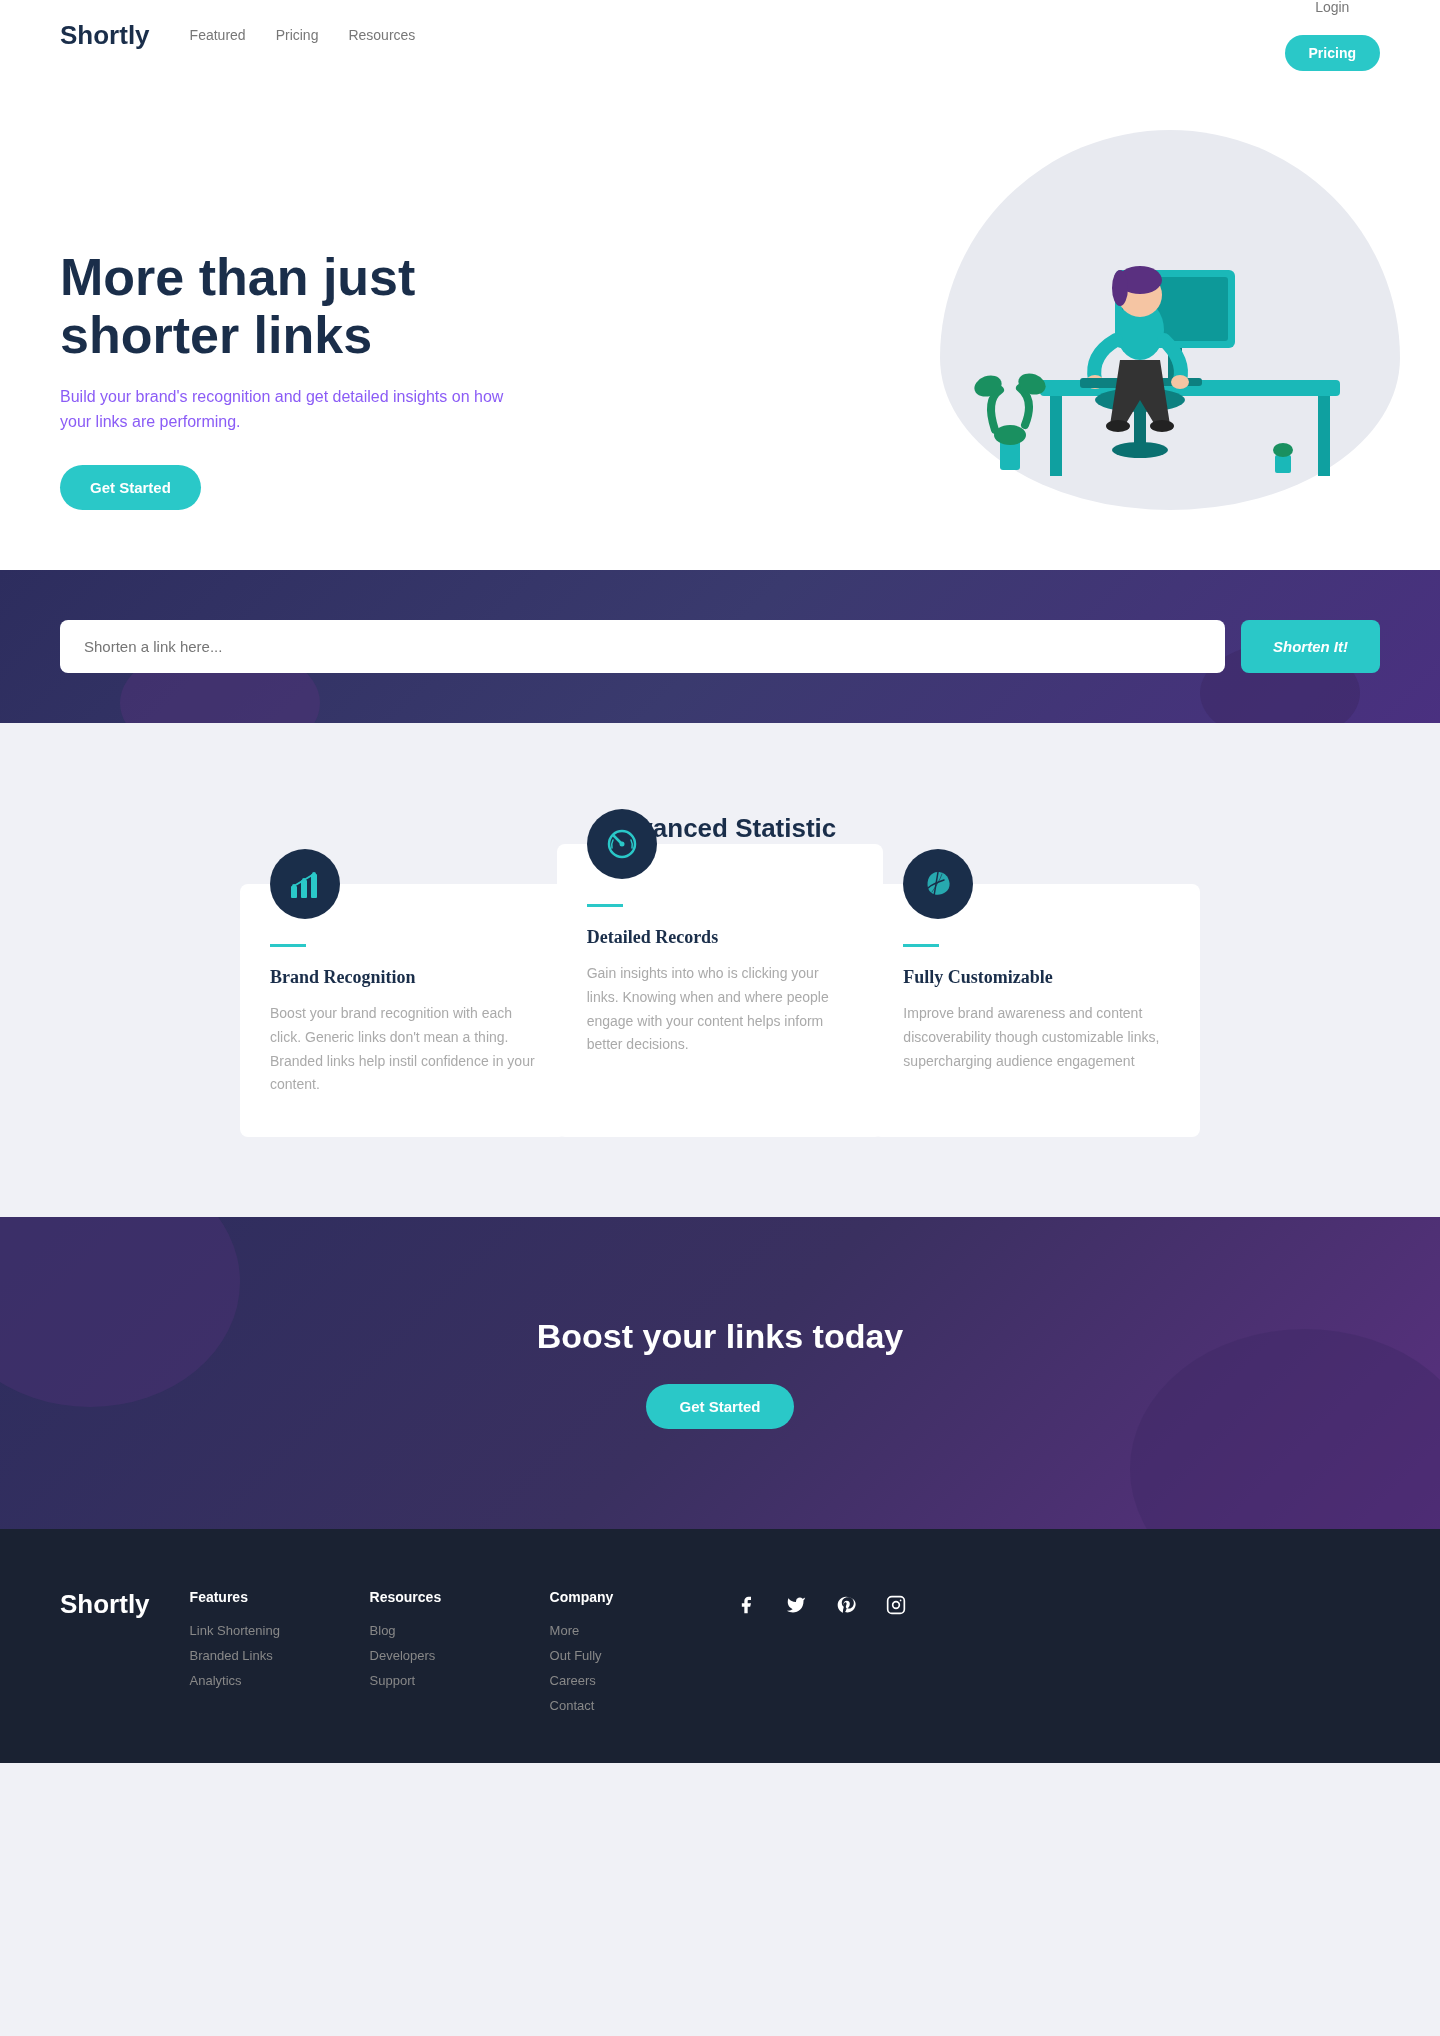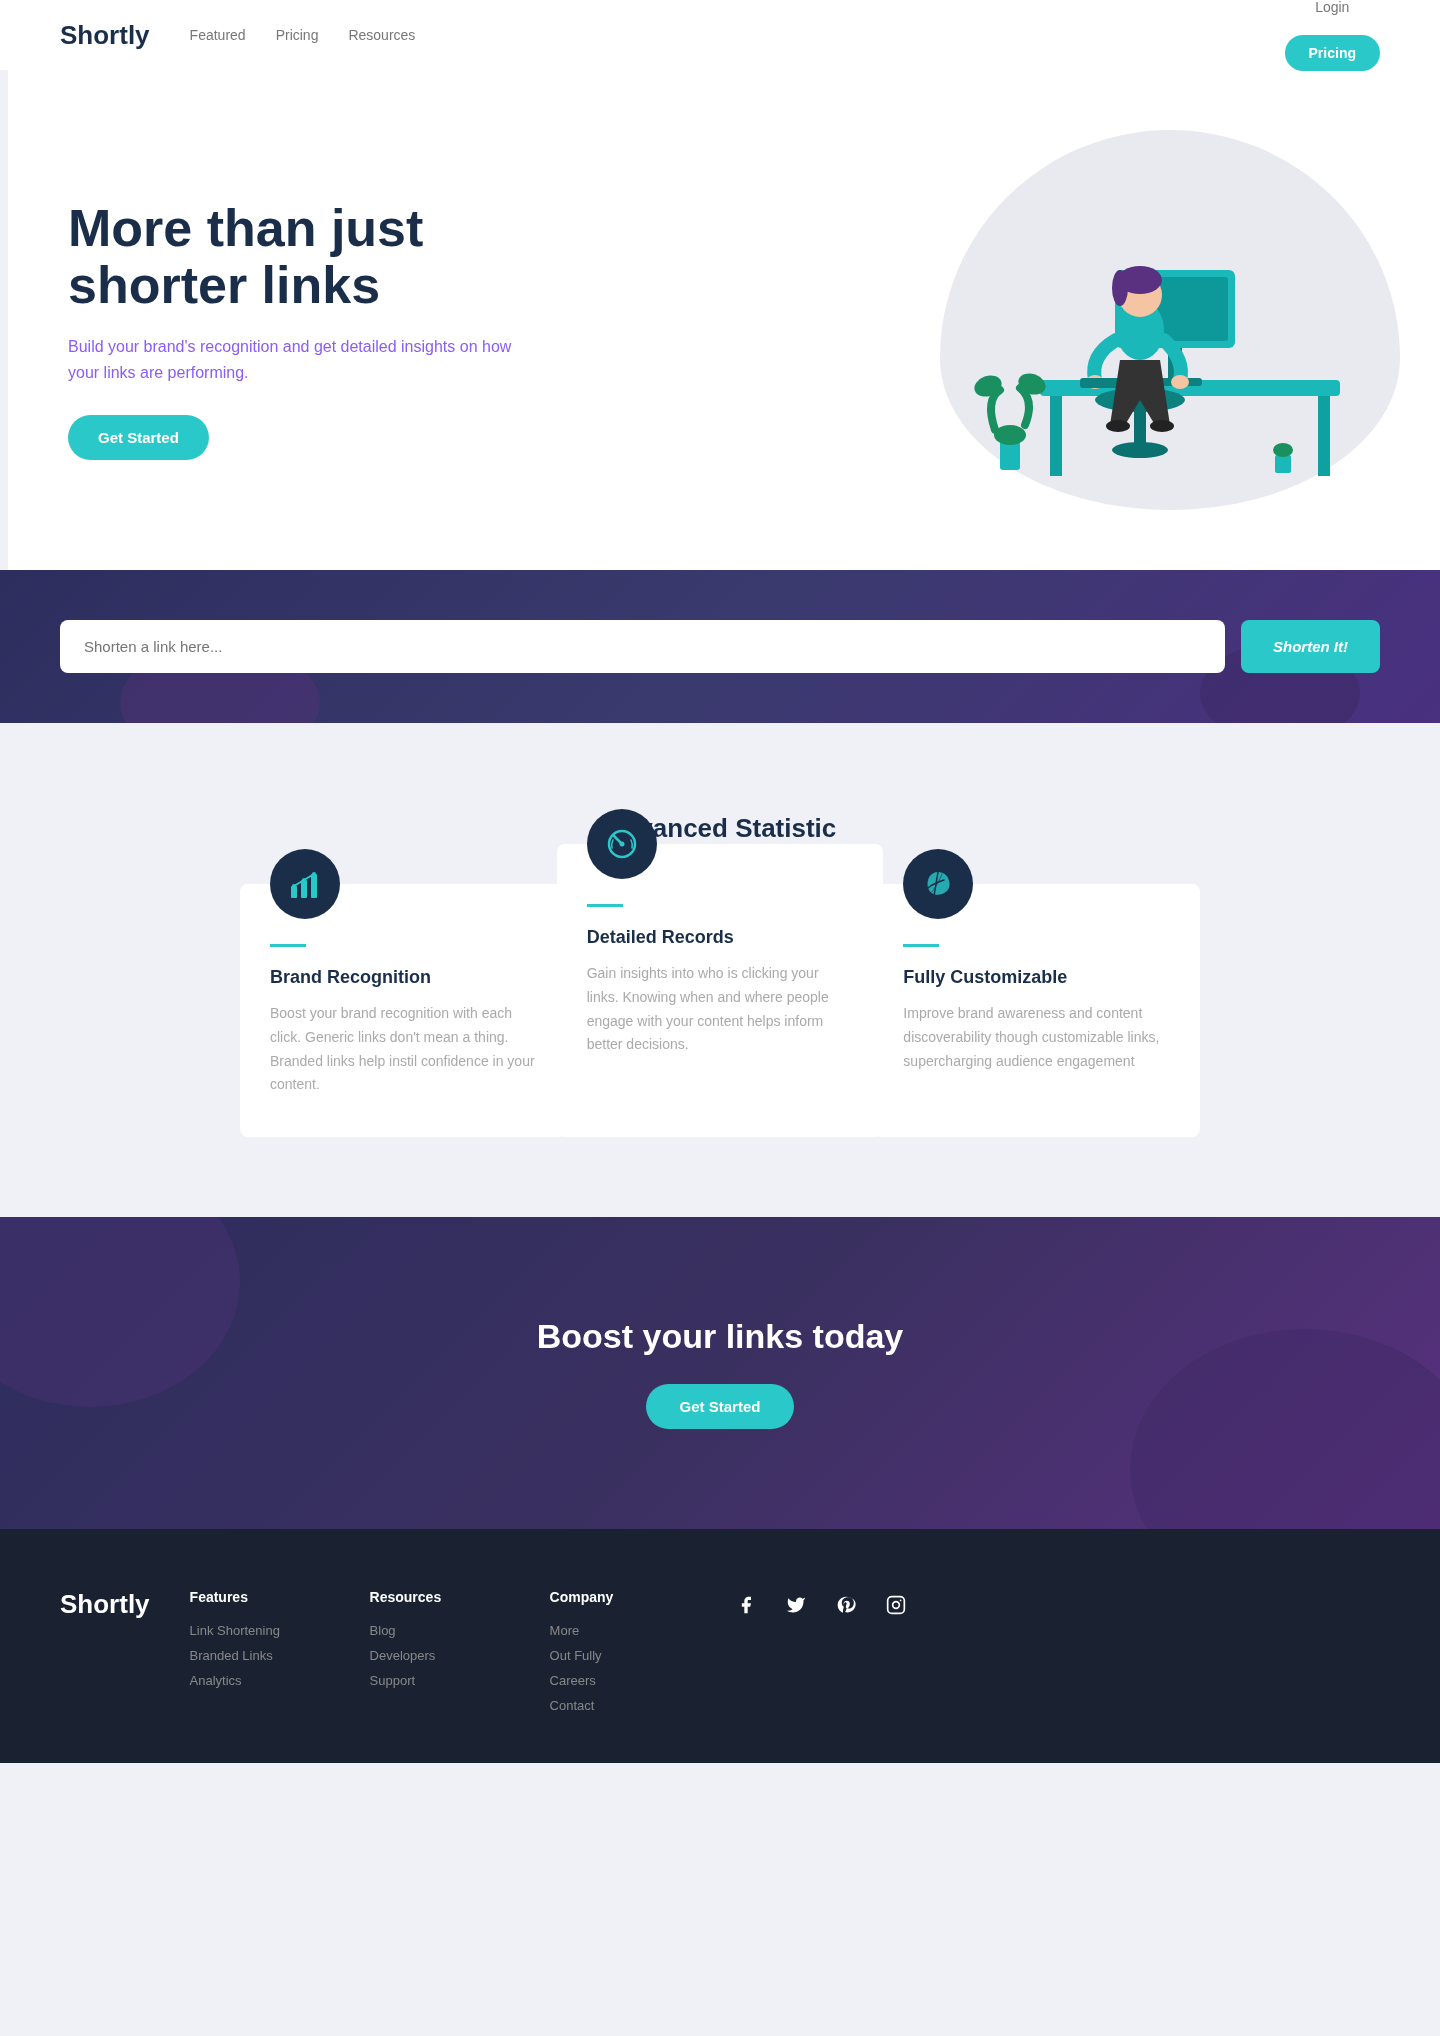--- a/index.html
+++ b/index.html
@@ -29,26 +29,25 @@
       font-size: 14px;
       font-weight: 600;
       cursor: pointer;
     }
 
     
     .hero {
       background: #fff;
       padding: 80px 60px 60px 60px;
       display: flex;
-      align-items: center;
+      align-items: flex-end;
       justify-content: space-between;
       min-height: 420px;
       overflow: hidden;
       position: relative;
-      margin-left: 8px;
     }
     .hero-text { max-width: 460px; }
     .hero-text h1 { font-size: 52px; font-weight: 800; color: #1a2e4a; line-height: 1.1; margin-bottom: 20px; }
     .hero-text p { font-size: 16px; color: #8b5cf6; line-height: 1.6; margin-bottom: 30px; }
     .hero-cta {
       background: #2ac8c8;
       color: #fff;
       border: none;
       border-radius: 25px;
       padding: 14px 30px;
@@ -173,21 +172,21 @@
       border-radius: 50%;
       background: #1a2e4a;
       display: flex;
       align-items: center;
       justify-content: center;
       position: absolute;
       top: -35px;
       left: 30px;
     }
     .feature-card .feature-icon svg { width: 36px; height: 36px; }
-    .feature-card h3 { font-size: 18px; font-weight: 800; color: #1a2e4a; margin-bottom: 14px; margin-top: 10px; }
+    .feature-card h3 { font-size: 18px; font-weight: 800; color: #1a2e4a; margin-bottom: 14px; margin-top: 10px; font-family: Liberation Serif, serif; }
     .feature-card p { font-size: 14px; color: #aaa; line-height: 1.7; }
     .feature-card .accent-line {
       width: 36px;
       height: 3px;
       background: #2ac8c8;
       margin-bottom: 20px;
     }
 
     
     .boost-section {

